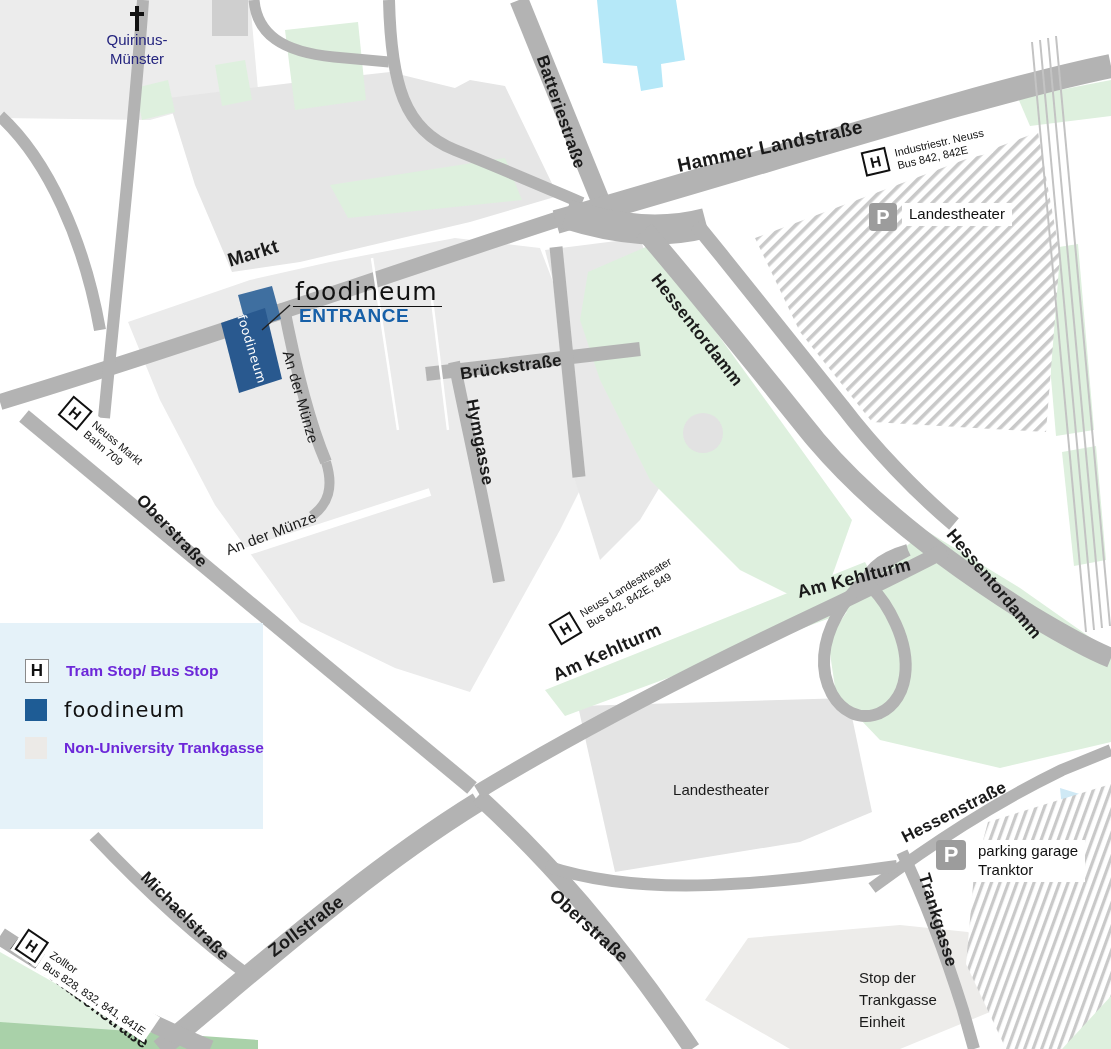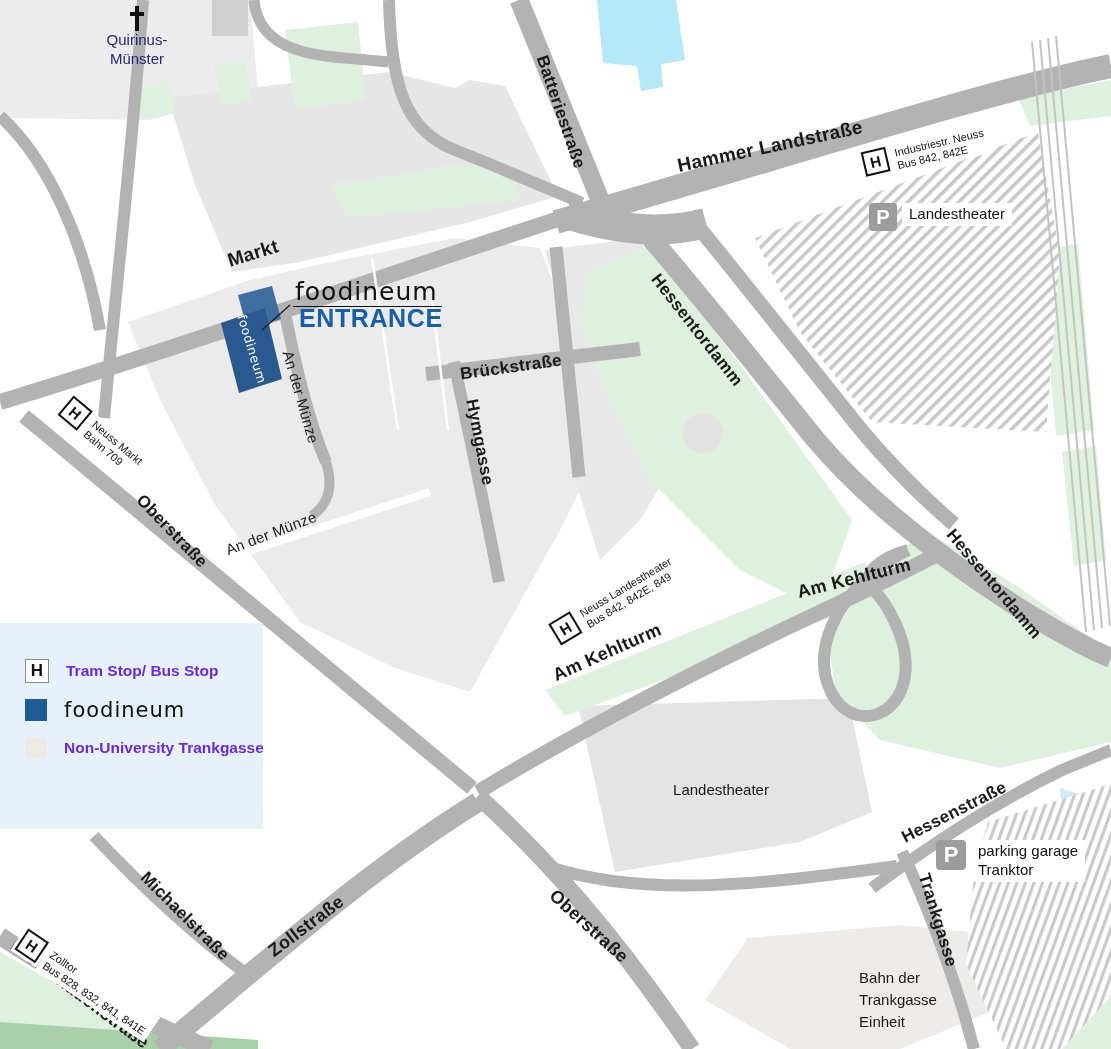--- a/index.html
+++ b/index.html
@@ -34,21 +34,21 @@
   .quirinus{position:absolute;text-align:center;color:#23237e;font-size:15px;line-height:1.25;transform:translate(-50%,0);white-space:nowrap;}
   .qcross{position:absolute;width:16px;height:25px;transform:translate(-50%,0);}
   .qcross .v{position:absolute;left:6px;top:0;width:3.5px;height:25px;background:#111;}
   .qcross .h{position:absolute;left:1px;top:6px;width:14px;height:3.5px;background:#111;}
   
   .fscript{font-family:"DejaVu Sans",sans-serif;font-weight:normal;letter-spacing:1px;}
   .ftitle{
     position:absolute;left:293px;top:279px;font-size:25px;color:#111;
     padding:0 4px 2px 2px;border-bottom:1.6px solid #111;line-height:1;
   }
-  .fentrance{position:absolute;left:299px;top:306px;font-size:25px;font-weight:bold;color:#1760a8;letter-spacing:.6px;line-height:1;}
+  .fentrance{position:absolute;left:299px;top:306px;font-size:19px;font-weight:bold;color:#1760a8;letter-spacing:.6px;line-height:1;}
   .btext{position:absolute;left:252px;top:349px;transform:translate(-50%,-50%) rotate(73deg);color:#fff;font-size:12.5px;letter-spacing:.5px;white-space:nowrap;}
   
   .legend{
     position:absolute;left:0;top:623px;width:263px;height:206px;background:#e5f2f9;
     box-sizing:border-box;padding:36px 0 0 25px;display:flex;flex-direction:column;gap:15px;
   }
   .lrow{display:flex;align-items:center;gap:17px;}
   .lswatch{width:22px;height:22px;flex:none;}
   .lh{background:#fff;border:1px solid #8a8a8a;display:flex;align-items:center;justify-content:center;font-weight:bold;font-size:17px;color:#111;}
   .lhatch{background:repeating-linear-gradient(135deg,#fff 0 3px,#c4c4c4 3px 6px);}
@@ -182,21 +182,21 @@
   <div class="qcross" style="left:137px;top:6px;">
       <div class="v"></div>
       <div class="h"></div>
     </div>
   <div class="quirinus" style="left:137px;top:31px;">
     <div>Quirinus-</div>
     <div>Münster</div>
   </div>
   <div class="place" style="left:721px;top:790px;">Landestheater</div>
   <div class="place" style="left:898px;top:1000px;">
-    <div>Bahn der</div>
+    <div>Stop der</div>
     <div>Trankgasse</div>
     <div>Einheit</div>
   </div>
 
   <div class="stop" style="left:864px;top:152px;--r:-13deg;">
     <div class="hbox">H</div>
     <div class="stoplabel">
       <div>Industriestr. Neuss</div>
         <div>Bus 842, 842E</div>
     </div>

